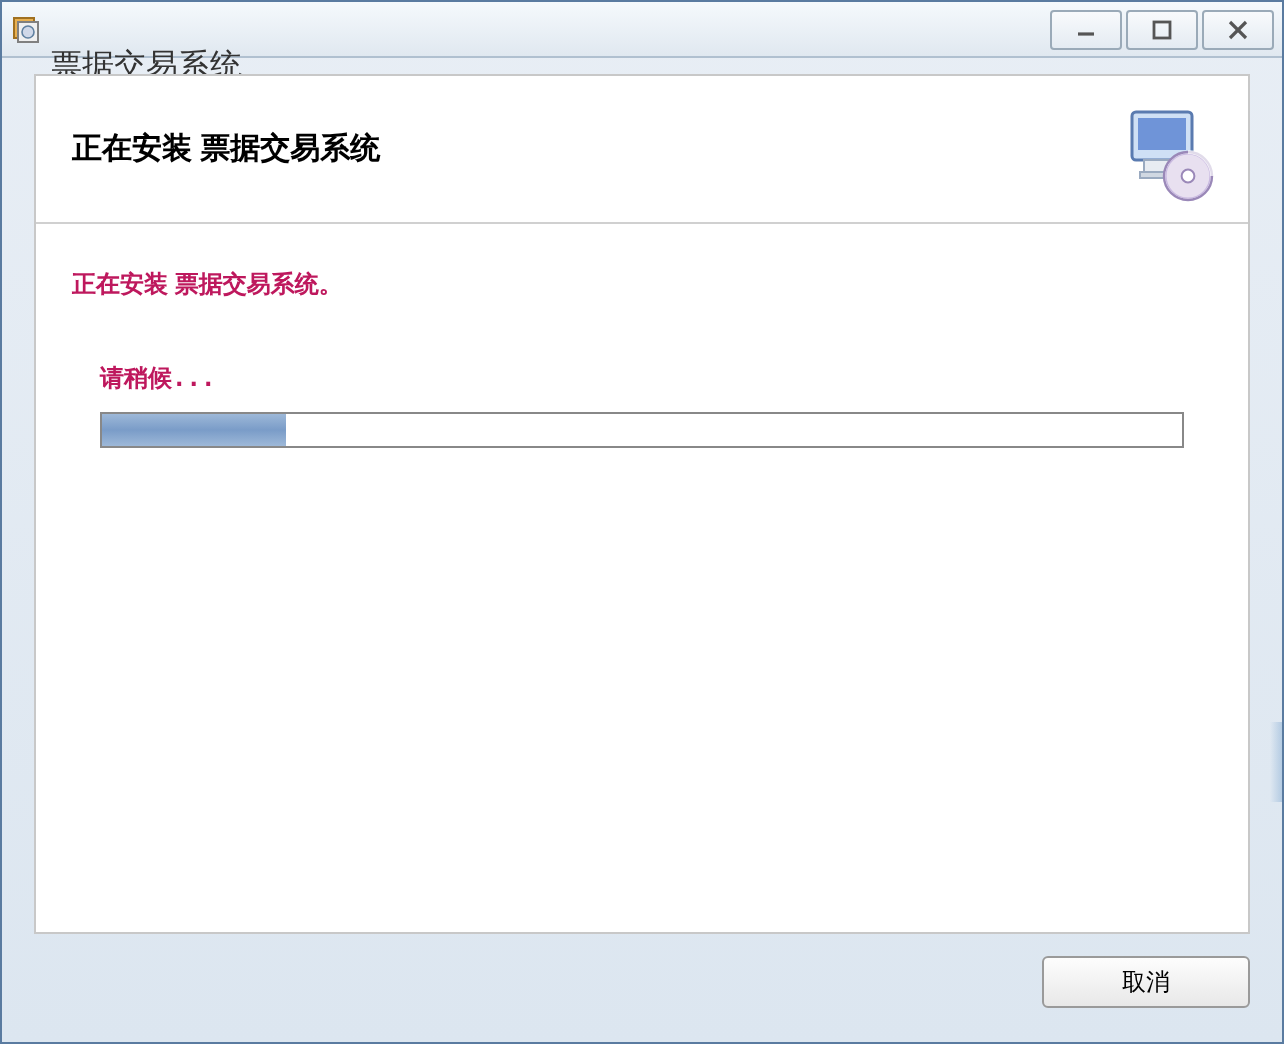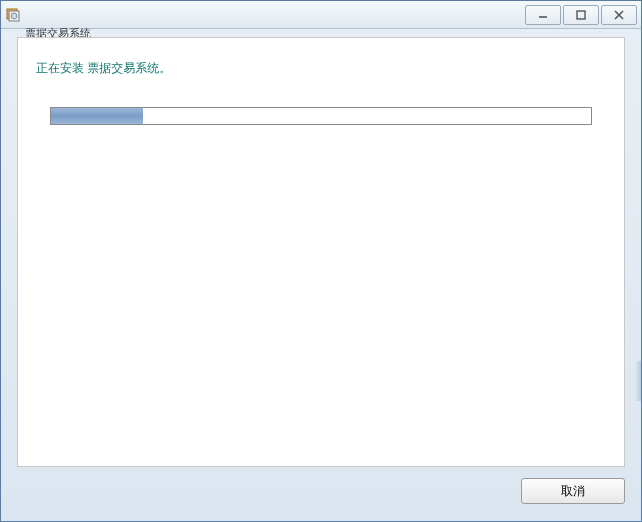--- a/index.html
+++ b/index.html
@@ -28,21 +28,21 @@
     }
     .titlebar-icon {
       width: 16px;
       height: 16px;
       margin-right: 4px;
       display: inline-flex;
       align-items: center;
       justify-content: center;
     }
     .titlebar-text {
-      font-size: 11px;
+      font-size: 16px;
       color: #333;
       flex: 1;
       margin-top: 37px;
     }
     .win-controls {
       display: flex;
       gap: 2px;
     }
     .win-btn {
       width: 36px;
@@ -83,21 +83,22 @@
     .header-icon {
       position: absolute;
       right: 14px;
       top: 14px;
       width: 50px;
       height: 50px;
     }
     .body-section {
       padding: 22px 18px;
       font-size: 12px;
-      color: #0f766e;
+      color: #be185d;
+      font-weight: bold;
     }
     .status-text { font-size: 12px; margin-bottom: 30px; }
     .wait-text { font-size: 12px; margin-left: 14px; margin-bottom: 8px; font-family: "SimSun", monospace; }
     .progress-outer {
       margin: 0 14px;
       height: 18px;
       border: 1px solid #888;
       background: #fff;
       position: relative;
     }
@@ -173,23 +174,39 @@
       <div class="win-btn">
         <svg width="10" height="10" viewBox="0 0 10 10">
             <line x1="1" y1="1" x2="9" y2="9" stroke="#555" stroke-width="1.6"></line>
             <line x1="9" y1="1" x2="1" y2="9" stroke="#555" stroke-width="1.6"></line>
           </svg>
       </div>
     </div>
   </div>
 
   <div class="content">
+    <div class="header-section">
+      <div class="header-title">正在安装 票据交易系统</div>
+      <div class="header-icon">
+        <svg width="50" height="50" viewBox="0 0 50 50">
+          <rect x="6" y="4" width="30" height="24" rx="2" fill="#cfe0f5" stroke="#5a7bb0" stroke-width="1.5"></rect>
+          <rect x="9" y="7" width="24" height="16" fill="#6f94d8"></rect>
+          <rect x="12" y="28" width="18" height="6" fill="#e8ecf2" stroke="#9aaac0" stroke-width="1"></rect>
+          <rect x="10" y="34" width="22" height="3" fill="#d0d8e2" stroke="#9aaac0" stroke-width="1"></rect>
+          <circle cx="34" cy="36" r="12" fill="#e8e0f0" stroke="#9a88b8" stroke-width="1.2"></circle>
+          <circle cx="34" cy="36" r="11" fill="none" stroke="#c8b8e0" stroke-width="0.6"></circle>
+          <circle cx="34" cy="36" r="3.2" fill="#fff" stroke="#9a88b8" stroke-width="1"></circle>
+          <path d="M 34 24 A 12 12 0 0 1 46 36" fill="none" stroke="#fff" stroke-width="2" opacity="0.7"></path>
+        </svg>
+      </div>
+    </div>
 
     <div class="body-section">
       <div class="status-text">正在安装 票据交易系统。</div>
+      <div class="wait-text">请稍候...</div>
       <div class="progress-outer">
         <div class="progress-inner" style="width:17%"></div>
       </div>
     </div>
   </div>
 
   <div class="footer">
     <div class="btn">取消</div>
   </div>
 

